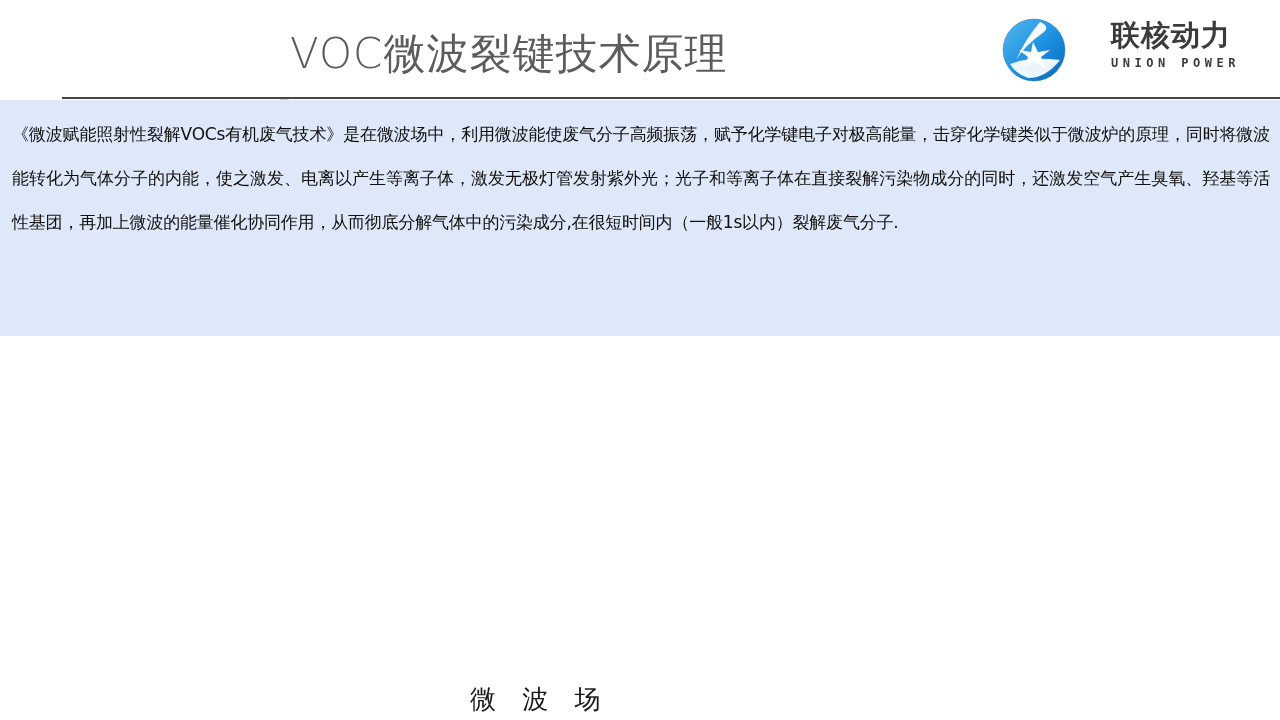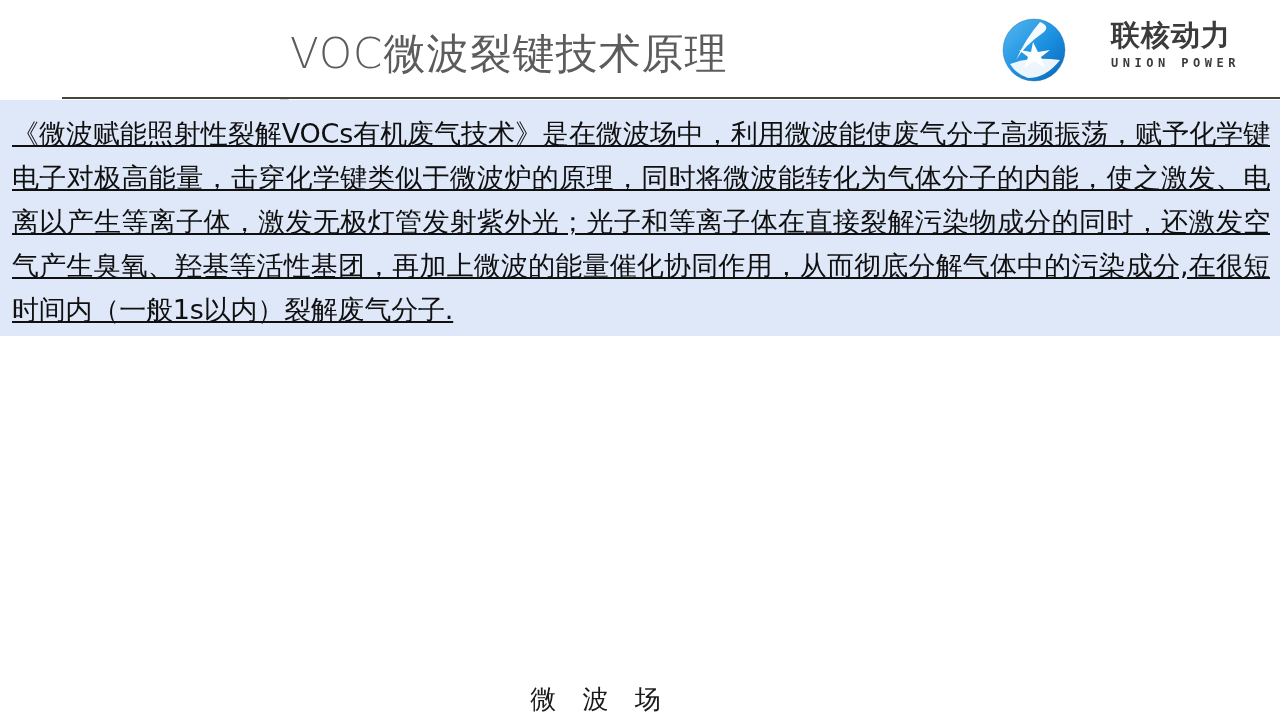--- a/index.html
+++ b/index.html
@@ -88,27 +88,26 @@
   #desc-panel {
     position: absolute;
     left: 0; top: 100px;
     width: 1280px; height: 276px;
     background: #dee8f8;
   }
   #desc-text {
     position: absolute;
     left: 12px; top: 12px;
     width: 1258px;
-    font-size: 27px;
+    font-size: 17px;
     line-height: 44px;
     color: #101010;
     font-family: "DejaVu Sans", "Liberation Sans", sans-serif;
     text-align: justify;
     letter-spacing: -0.2px;
-    text-decoration: underline;
   }
   #desc-white-notch {
     position: absolute;
     left: 188px; top: 338px;
     width: 842px; height: 38px;
     background: #ffffff;
   }
 
   
   #diagram {
@@ -117,21 +116,21 @@
     width: 1280px; height: 384px;
     background: #ffffff;
   }
   #mw-field-title {
     position: absolute;
     left: 470px; top: 346px;
     width: 260px;
     font-size: 26px;
     color: #1a1a1a;
     letter-spacing: 9px;
-    text-align: center;
+    text-align: left;
     font-family: "DejaVu Serif", "Liberation Serif", serif;
   }
 </style>
 </head>
 <body>
 
 <div id="header">
   <div id="page-title">VOC微波裂键技术原理</div>
   <div id="title-rule"></div>
   <div id="title-rule-marker"></div>

